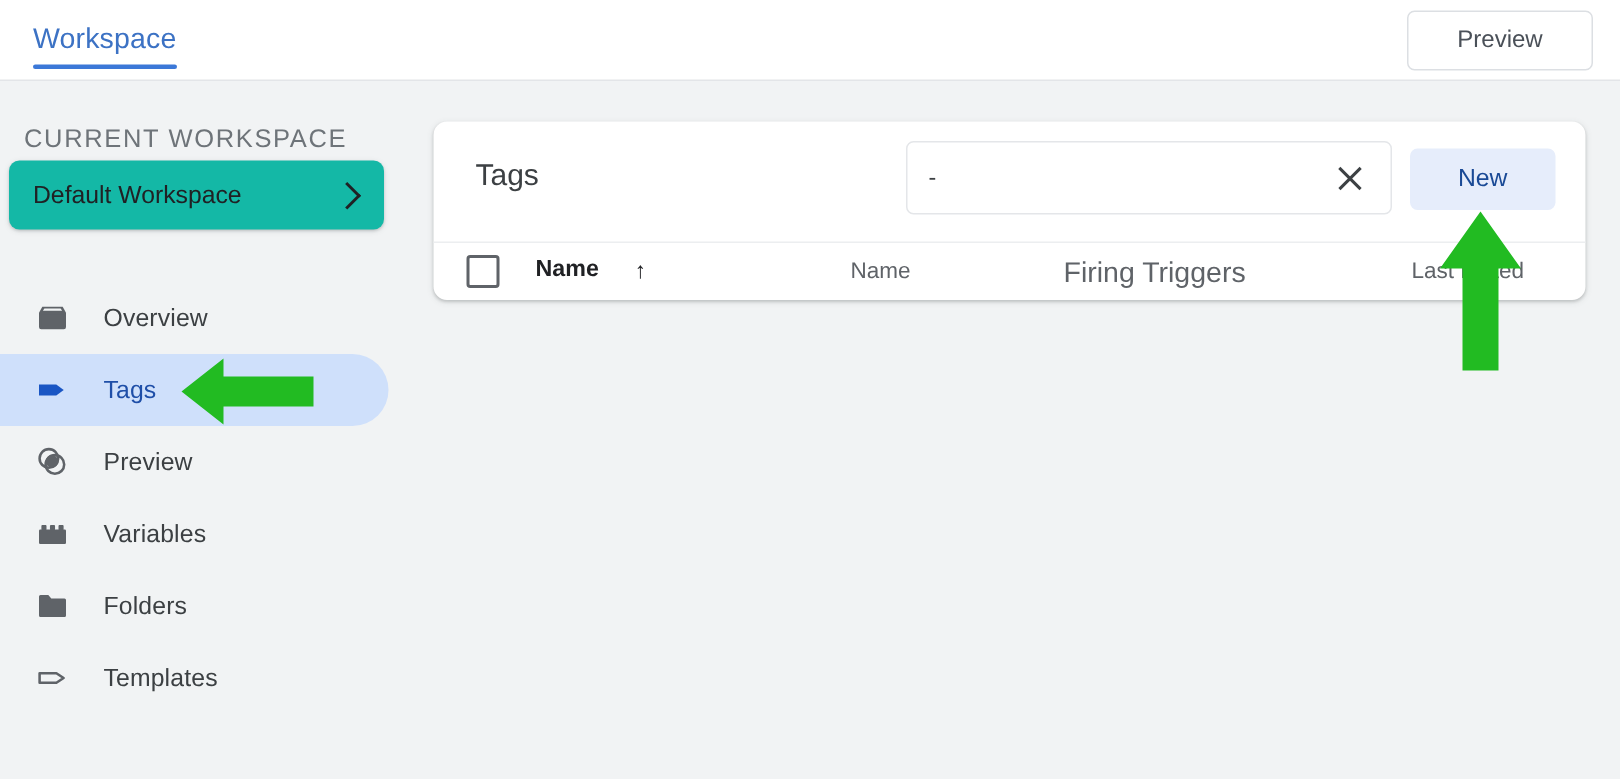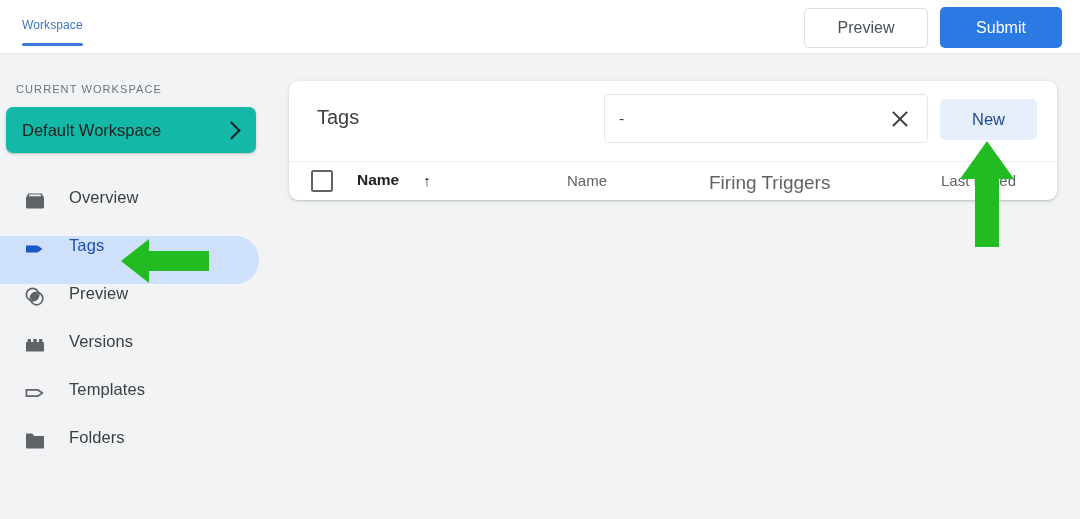--- a/index.html
+++ b/index.html
@@ -29,22 +29,23 @@
     position: absolute;
     left: 22px; top: 0;
     height: 54px;
     display: flex;
     align-items: flex-start;
   }
   .tab {
     position: relative;
     height: 54px;
     display: flex;
+    align-items: center;
     padding: 18px 16px;
-    font-size: 12px;
+    font-size: 19px;
     color: #5f6368;
     letter-spacing: 0.1px;
     cursor: pointer;
     user-select: none;
     box-sizing: border-box;
   }
   .tab:first-child { padding-left: 0; padding-right: 20px; }
   .tab.active { color: #3c72c4; }
   .tab.active::after {
     content: "";
@@ -93,21 +94,21 @@
   .sidebar {
     position: absolute;
     left: 0; top: 54px;
     width: 268px;
     height: 465px;
     background: #f1f3f4;
   }
   .ws-label {
     position: absolute;
     left: 16px; top: 29px;
-    font-size: 11px;
+    font-size: 17px;
     letter-spacing: 1.1px;
     color: #6e7479;
     font-weight: 400;
     text-align: center;
   }
   .ws-card {
     position: absolute;
     left: 6px; top: 53px;
     width: 250px;
     height: 46px;
@@ -135,21 +136,21 @@
 
   .navlist {
     position: absolute;
     left: 0; top: 134px;
     width: 268px;
   }
   .navitem {
     position: relative;
     height: 48px;
     display: flex;
-    align-items: flex-start;
+    align-items: center;
     cursor: pointer;
     user-select: none;
   }
   .navitem.active {
     background: #cfe0fb;
     border-top-right-radius: 24px;
     border-bottom-right-radius: 24px;
     width: 259px;
   }
   .navicon {
@@ -308,21 +309,20 @@
 
 <div class="topbar">
   <div class="tabs">
     <div class="tab active">
       <span>Workspace</span>
     </div>
   </div>
 
   <div class="topbar-actions">
     <button class="btn-preview">Preview</button>
-    <button class="btn-submit">Submit</button>
   </div>
 </div>
 
 <div class="sidebar">
 
   <div class="ws-label">CURRENT WORKSPACE</div>
 
   <div class="ws-card">
     <span class="ws-card-name">Default Workspace</span>
     <span class="ws-chevron"></span>
@@ -364,39 +364,39 @@
 
     <div class="navitem">
       <span class="navicon">
         <svg width="24" height="24" viewBox="0 0 24 24">
           <rect x="3" y="9" width="18" height="9.6" rx="0.8" fill="#5f6368"></rect>
           <rect x="4.6" y="6" width="3.4" height="3.4" rx="0.6" fill="#5f6368"></rect>
           <rect x="10.3" y="6" width="3.4" height="3.4" rx="0.6" fill="#5f6368"></rect>
           <rect x="16" y="6" width="3.4" height="3.4" rx="0.6" fill="#5f6368"></rect>
         </svg>
       </span>
-      <span class="navlabel">Versions</span>
+      <span class="navlabel">Variables</span>
     </div>
 
     <div class="navitem">
       <span class="navicon">
         <svg width="24" height="24" viewBox="0 0 24 24">
+          <path d="M3 5.6 A1 1 0 0 1 4 4.6 L9.2 4.6 L11.2 7 L20 7 A1 1 0 0 1 21 8 L21 18.4 A1 1 0 0 1 20 19.4 L4 19.4 A1 1 0 0 1 3 18.4 Z" fill="#5f6368"></path>
+        </svg>
+      </span>
+      <span class="navlabel">Folders</span>
+    </div>
+
+    <div class="navitem">
+      <span class="navicon">
+        <svg width="24" height="24" viewBox="0 0 24 24">
           <path d="M3.4 8.8 L14.6 8.8 L19.4 12 L14.6 15.2 L3.4 15.2 Z" fill="none" stroke="#5f6368" stroke-width="1.7" stroke-linejoin="round"></path>
         </svg>
       </span>
       <span class="navlabel">Templates</span>
-    </div>
-
-    <div class="navitem">
-      <span class="navicon">
-        <svg width="24" height="24" viewBox="0 0 24 24">
-          <path d="M3 5.6 A1 1 0 0 1 4 4.6 L9.2 4.6 L11.2 7 L20 7 A1 1 0 0 1 21 8 L21 18.4 A1 1 0 0 1 20 19.4 L4 19.4 A1 1 0 0 1 3 18.4 Z" fill="#5f6368"></path>
-        </svg>
-      </span>
-      <span class="navlabel">Folders</span>
     </div>
 
   </div>
 </div>
 
 <div class="card">
 
   <div class="card-title">Tags</div>
 
   <div class="search-box">

